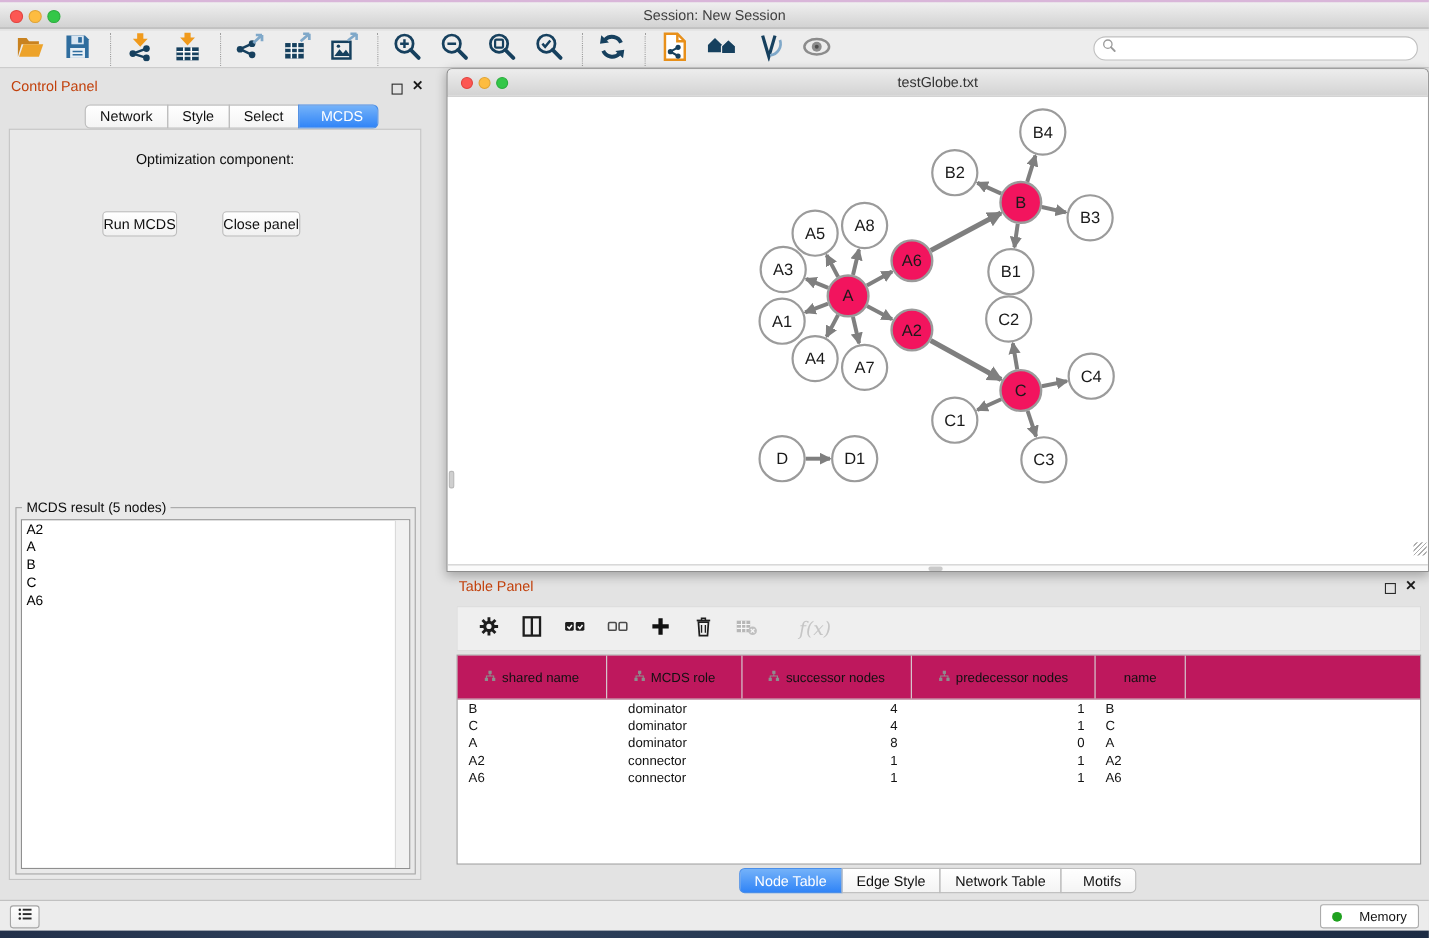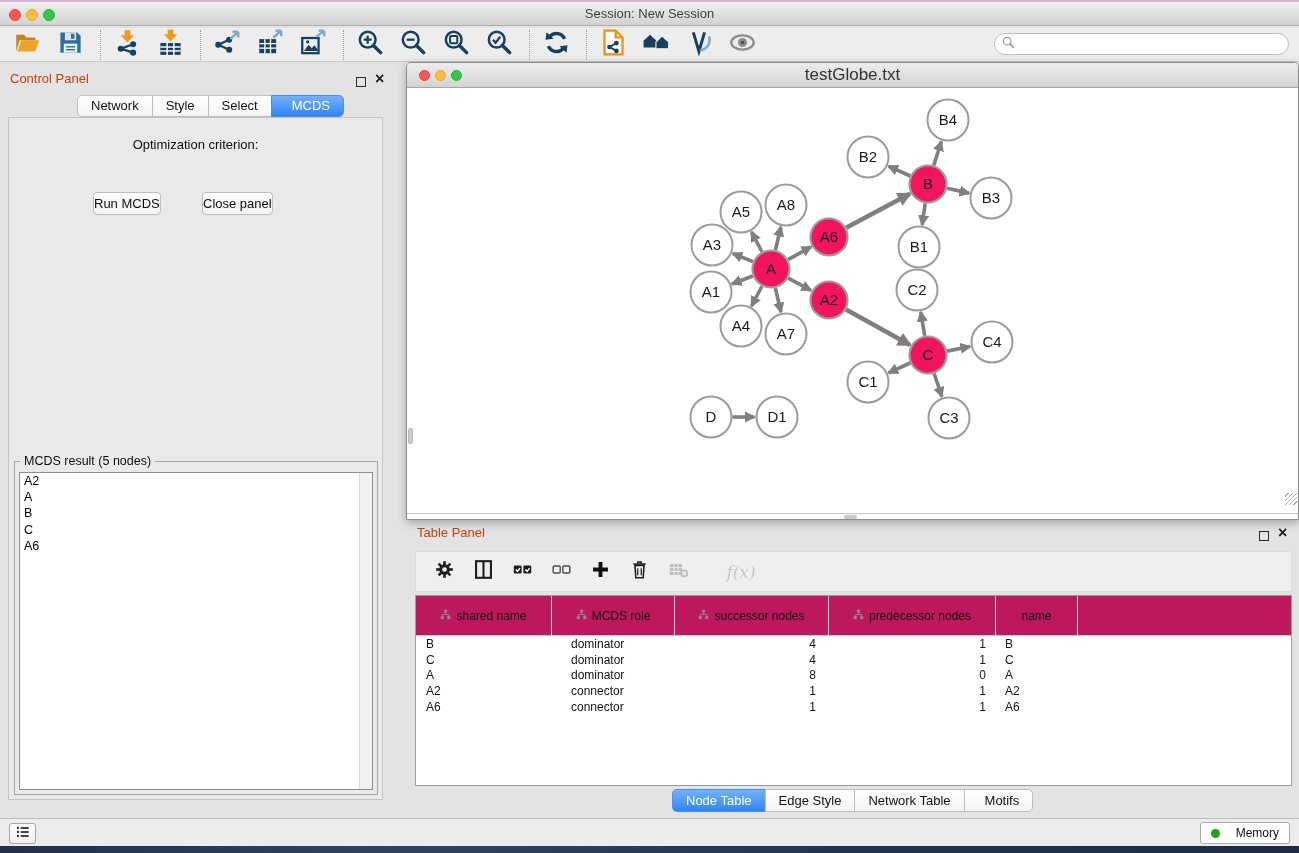--- a/index.html
+++ b/index.html
@@ -56,21 +56,21 @@
   .result-list { position:absolute; left:4px; top:10px; right:4px; bottom:4px; background:#FFF; border:1px solid #8F8F8F; overflow:hidden; }
   .result-scroll { position:absolute; right:0; top:0; bottom:0; width:13px; background:#F1F1F1; border-left:1px solid #DADADA; }
   .result-item { font-size:12.5px; color:#000; line-height:16.2px; padding-left:4px; }
   
   .net-window { position:absolute; left:406px; top:62px; width:893px; height:458px;
     border:1px solid #8D8D8D; border-radius:5px 5px 0 0; background:#FFF; box-shadow:0 3px 10px rgba(0,0,0,.28); }
   .net-titlebar { position:relative; height:25px; background:linear-gradient(#EDEDED,#D3D3D3);
     border-bottom:1px solid #A6A6A6; border-radius:4px 4px 0 0; }
   .net-titlebar .traffic { top:7px; width:11px; height:11px; }
   .net-titlebar .t-red { left:12px; } .net-titlebar .t-yellow { left:28px; } .net-titlebar .t-green { left:44px; }
-  .net-title { text-align:center; line-height:24px; font-size:17px; color:#333; }
+  .net-title { text-align:center; line-height:24px; font-size:13px; color:#333; }
   .net-canvas { position:relative; width:891px; height:425px; background:#FFF; overflow:hidden; }
   .net-vthumb { position:absolute; left:1px; top:340px; width:5px; height:16px; background:#CFCFCF; border:1px solid #B8B8B8; border-radius:2px; }
   .net-hscroll { position:relative; height:6px; background:#FAFAFA; border-top:1px solid #C9C9C9; }
   .net-hthumb { position:absolute; left:437px; top:1px; width:13px; height:4px; background:#C9C9C9; border-radius:2px; }
   .resize-grip { position:absolute; right:1px; bottom:8px; width:12px; height:12px;
     background:repeating-linear-gradient(135deg, transparent 0 2px, #ADADAD 2px 3px); }
   
   .tp-toolbar { position:absolute; left:415px; top:551px; width:877px; height:41px;
     background:#EFEFEF; border:1px solid #DCDCDC; display:flex; align-items:center; padding-left:16px; }
   .tp-tool { width:24px; height:24px; margin-right:15px; display:flex; align-items:center; justify-content:center; }
@@ -267,21 +267,21 @@
   <div class="panel-title" style="left:10px; top:71px;">Control Panel</div>
   <span class="win-ctl" style="left:356px; top:73px;"><span class="float-glyph"></span></span>
   <span class="win-ctl close-glyph" style="left:375px; top:74px;">×</span>
   <div class="cp-tabs" id="cp-tabs">
       <div class="cp-tab">Network</div>
       <div class="cp-tab">Style</div>
       <div class="cp-tab">Select</div>
       <div class="cp-tab active">MCDS</div>
     </div>
   <div class="cp-content">
-    <div class="opt-label">Optimization criterion:</div>
+    <div class="opt-label">Optimization component:</div>
     <button class="cp-btn" style="left:84px;">Run MCDS</button>
     <button class="cp-btn" style="left:193px;">Close panel</button>
     <div class="result-box">
       <span class="result-legend">MCDS result (5 nodes)</span>
       <div class="result-list" id="result-list">
         <div class="result-scroll"></div>
       <div class="result-item">A2</div>
           <div class="result-item">A</div>
           <div class="result-item">B</div>
           <div class="result-item">C</div>

